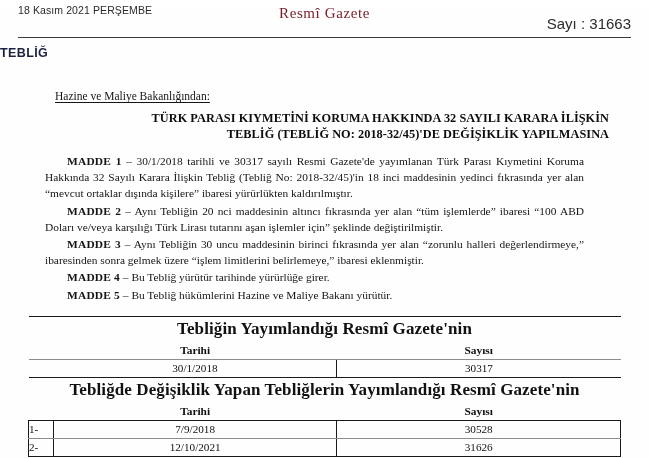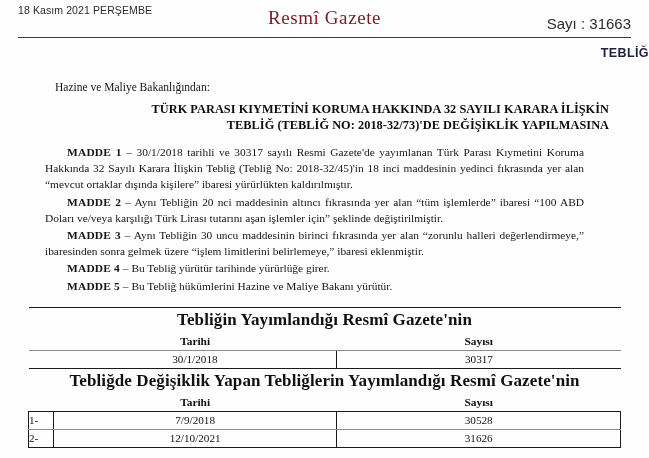--- a/index.html
+++ b/index.html
@@ -38,54 +38,55 @@
     color: #2b2b2b;
     letter-spacing: 0.1px;
     padding-bottom: 20px;
     white-space: nowrap;
   }
   .masthead-title {
     position: absolute;
     left: 0;
     right: 0;
     text-align: center;
-    bottom: 7px;
+    bottom: 14px;
     font-family: "Liberation Serif", "DejaVu Serif", serif;
-    font-size: 19px;
+    font-size: 15px;
     color: #7b1b26;
     letter-spacing: 0.6px;
     font-weight: 400;
   }
   .masthead-issue {
     font-family: Liberation Sans, sans-serif;
     font-size: 15px;
     color: #2b2b2b;
     padding-bottom: 4px;
     white-space: nowrap;
   }
   .masthead-rule {
     margin: 1px 18px 0 18px;
     border-top: 1.6px solid #3a3a3a;
   }
 
   
   .section-heading {
-    text-align: right;
+    text-align: left;
     font-family: "Liberation Sans", "DejaVu Sans", sans-serif;
     font-size: 12.5px;
     font-weight: bold;
     color: #1b2140;
     letter-spacing: 0.4px;
     margin-top: 8px;
   }
 
   
   .issuer {
-    margin: 21px 0 0 55px;
+    margin: 30px 0 0 55px;
     font-size: 11.5px;
+    text-decoration: underline;
     text-underline-offset: 2px;
     color: #161616;
   }
 
   
   .doc-title {
     margin: 9px 40px 0 40px;
     text-align: right;
     font-size: 12.3px;
     font-weight: bold;
@@ -167,21 +168,21 @@
     <div class="masthead-issue">Sayı : 31663</div>
   </div>
   <div class="masthead-rule"></div>
 
   <div class="section-heading">TEBLİĞ</div>
 
   <div class="issuer">Hazine ve Maliye Bakanlığından:</div>
 
   <div class="doc-title">
     <span class="tline">TÜRK PARASI KIYMETİNİ KORUMA HAKKINDA 32 SAYILI KARARA İLİŞKİN</span>
-    <span class="tline">TEBLİĞ (TEBLİĞ NO: 2018-32/73)'DE DEĞİŞİKLİK YAPILMASINA</span>
+    <span class="tline">TEBLİĞ (TEBLİĞ NO: 2018-32/45)'DE DEĞİŞİKLİK YAPILMASINA</span>
   </div>
 
   <div class="articles">
     <p class="article">
       <span class="lead">MADDE 1</span><span> – </span><span>30/1/2018 tarihli ve 30317 sayılı Resmi Gazete'de yayımlanan Türk Parası Kıymetini Koruma Hakkında 32 Sayılı Karara İlişkin Tebliğ (Tebliğ No: 2018-32/45)'in 18 inci maddesinin yedinci fıkrasında yer alan “mevcut ortaklar dışında kişilere” ibaresi yürürlükten kaldırılmıştır.</span>
     </p>
     <p class="article">
       <span class="lead">MADDE 2</span><span> – </span><span>Aynı Tebliğin 20 nci maddesinin altıncı fıkrasında yer alan “tüm işlemlerde” ibaresi “100 ABD Doları ve/veya karşılığı Türk Lirası tutarını aşan işlemler için” şeklinde değiştirilmiştir.</span>
     </p>
     <p class="article">

